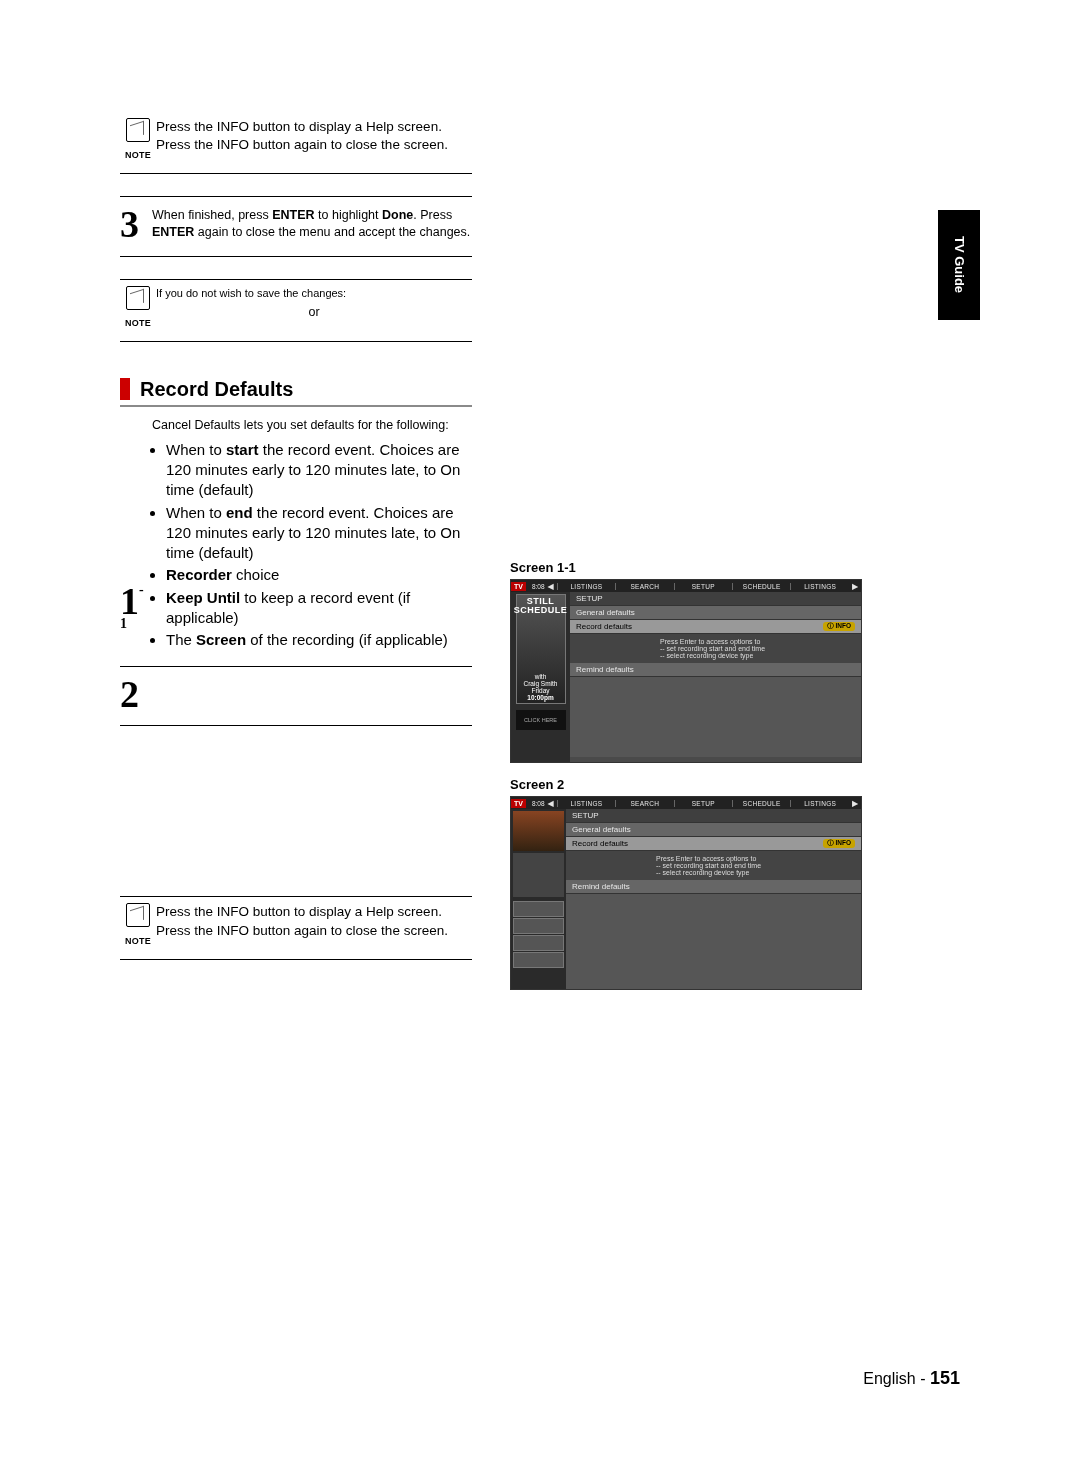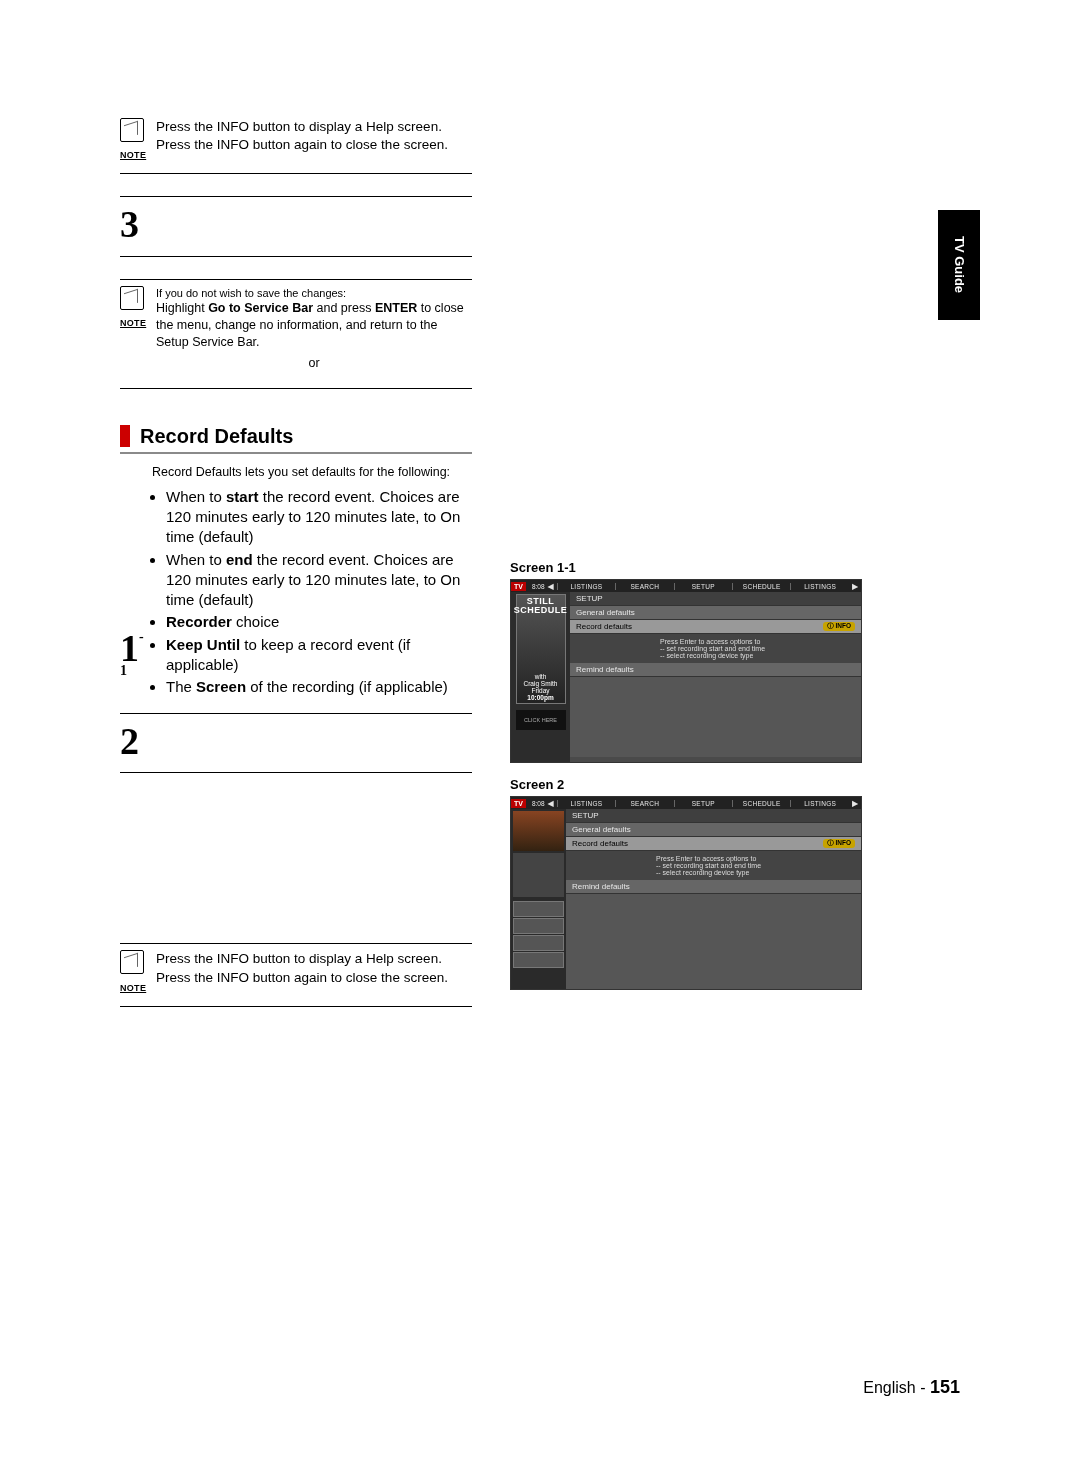--- a/index.html
+++ b/index.html
@@ -47,22 +47,21 @@
     font-size: 13.5px;
     line-height: 1.35;
   }
   .sep-top {
     border-top: 0.8px solid #000;
     margin-top: 22px;
   }
   .note-icon-wrap {
     width: 36px;
     flex: 0 0 36px;
-    text-align: left;
-    text-decoration: underline;
+    text-align: center;
   }
   .note-icon {
     display: inline-block;
     width: 22px;
     height: 22px;
     border: 1.3px solid #000;
     border-radius: 2px;
     position: relative;
   }
   .note-icon::before {
@@ -259,21 +258,21 @@
     margin: 2px;
     background: #444;
     height: 40px;
     font-size: 5px;
     padding: 2px;
     color: #bbb;
   }
 
   .footer {
     position: absolute;
-    bottom: 84px;
+    bottom: 93px;
     right: 120px;
     font-size: 16px;
   }
   .footer .pg { font-weight: bold; font-size: 18px; }
 </style>
 </head>
 <body>
 
 <div class="page">
 
@@ -286,45 +285,45 @@
     <div class="note-block">
       <div class="note-icon-wrap">
         <span class="note-icon"></span>
         <div class="note-label">NOTE</div>
       </div>
       <div class="note-text">Press the INFO button to display a Help screen. Press the INFO button again to close the screen.</div>
     </div>
 
     <div class="step-block sep-top">
       <div class="bignum">3</div>
+      <div class="step-text small">
+        <span>When finished, press </span><b>ENTER</b><span> to highlight </span><b>Done</b><span>. Press </span><b>ENTER</b><span> again to close the menu and accept the changes.</span>
+      </div>
     </div>
 
     <div class="note-block sep-top">
       <div class="note-icon-wrap">
         <span class="note-icon"></span>
         <div class="note-label">NOTE</div>
       </div>
       <div class="note-text">
         <div style="font-size:11px;">If you do not wish to save the changes:</div>
-        <div class="small">
-          <span>Highlight </span><b>Go to Service Bar</b><span> and press </span><b>ENTER</b><span> to close the menu, change no information, and return to the Setup Service Bar.</span>
-        </div>
         <div class="center-or small">or</div>
       </div>
     </div>
 
     <div class="section-heading">
       <span class="redbar"></span>
       <h2>Record Defaults</h2>
     </div>
 
     <div class="step-block" style="border-bottom:1.5px solid #000;align-items:flex-end;">
       <div class="bignum"><span>1</span><span class="subnum">-1</span></div>
       <div class="step-text small">
-        <div>Record Defaults lets you set defaults for the following:</div>
+        <div>Cancel Defaults lets you set defaults for the following:</div>
         <ul class="bullets" id="bullets">
             <li><span>When to </span><b>start</b><span> the record event. Choices are 120 minutes early to 120 minutes late, to On time (default)</span></li>
             <li><span>When to </span><b>end</b><span> the record event. Choices are 120 minutes early to 120 minutes late, to On time (default)</span></li>
             <li><span></span><b>Recorder</b><span> choice</span></li>
             <li><span></span><b>Keep Until</b><span> to keep a record event (if applicable)</span></li>
             <li><span>The </span><b>Screen</b><span> of the recording (if applicable)</span></li>
           </ul>
       </div>
     </div>
 

